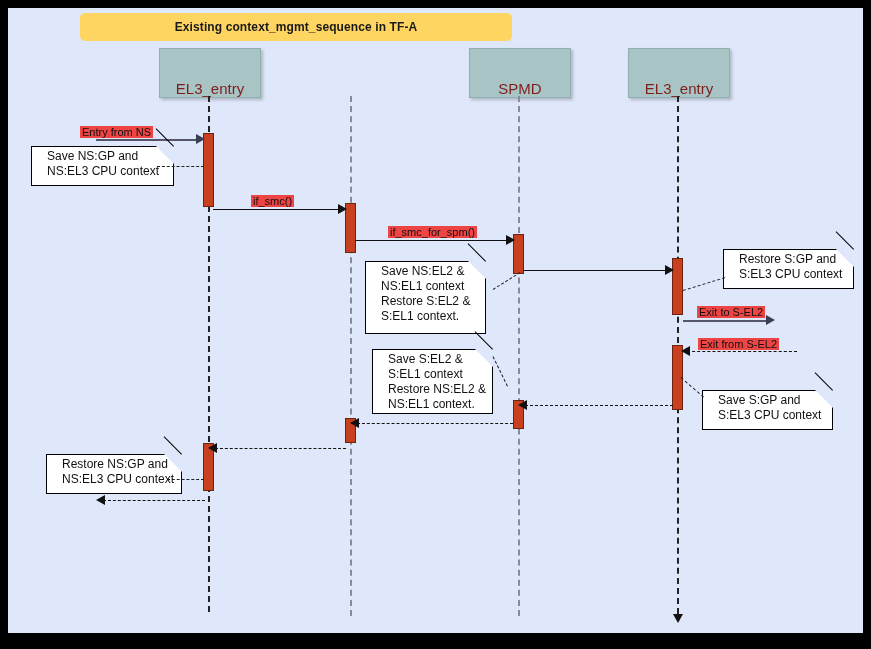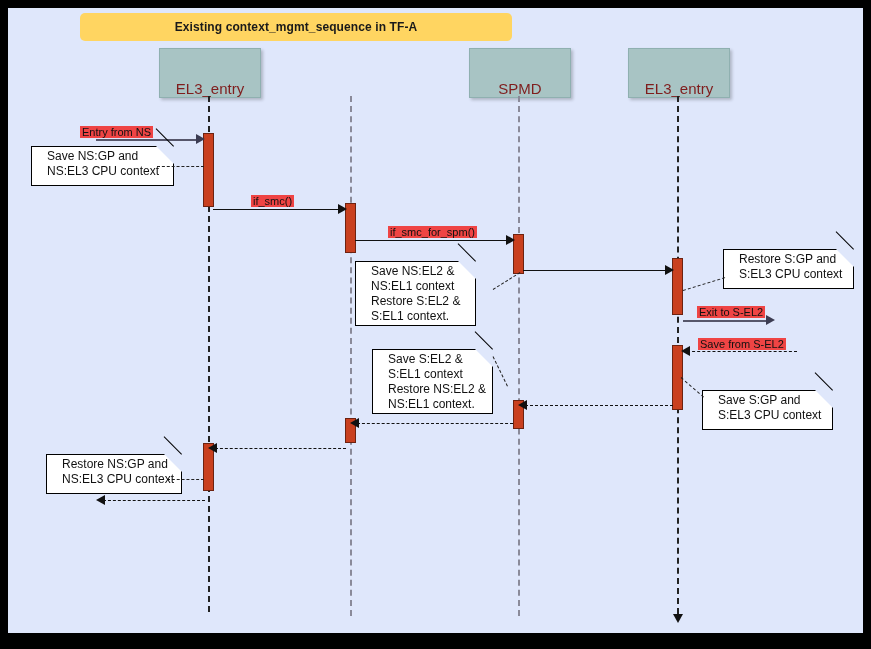--- a/index.html
+++ b/index.html
@@ -171,21 +171,21 @@
   <div class="connector" style="left:149px;top:158px;width:47px;"></div>
 
   <div class="msg-line" style="left:205px;top:201px;width:130px;"></div>
   <div class="arrow-r" style="left:330px;top:196px;"></div>
   <div class="msg-label" style="left:243px;top:187px;">if_smc()</div>
 
   <div class="msg-line" style="left:347px;top:232px;width:156px;"></div>
   <div class="arrow-r" style="left:498px;top:227px;"></div>
   <div class="msg-label" style="left:380px;top:218px;">if_smc_for_spm()</div>
 
-  <div class="note" style="left:347px;top:253px;width:121px;height:65px;">
+  <div class="note" style="left:357px;top:253px;width:121px;height:73px;">
     <div class="note-fold-tri"></div>
     <div class="note-fold-line"></div>
     <div class="note-line">Save NS:EL2 &amp;</div>
     <div class="note-line">NS:EL1 context</div>
     <div class="note-line">Restore S:EL2 &amp;</div>
     <div class="note-line">S:EL1 context.</div>
   </div>
   <div class="connector" style="left:485px;top:281px;width:32px;transform:rotate(-32deg);"></div>
 
   <div class="msg-line" style="left:515px;top:262px;width:147px;"></div>
@@ -198,21 +198,21 @@
     <div class="note-line">S:EL3 CPU context</div>
   </div>
   <div class="connector" style="left:675px;top:282px;width:44px;transform:rotate(-17deg);"></div>
 
   <div class="msg-line grey" style="left:675px;top:312px;width:88px;"></div>
   <div class="arrow-r grey" style="left:758px;top:307px;"></div>
   <div class="msg-label" style="left:689px;top:298px;">Exit to S-EL2</div>
 
   <div class="msg-line dashed" style="left:679px;top:343px;width:110px;"></div>
   <div class="arrow-l" style="left:673px;top:338px;"></div>
-  <div class="msg-label" style="left:690px;top:330px;">Save from S-EL2</div>
+  <div class="msg-label" style="left:690px;top:330px;">Exit from S-EL2</div>
 
   <div class="note" style="left:694px;top:382px;width:131px;height:40px;">
     <div class="note-fold-tri"></div>
     <div class="note-fold-line"></div>
     <div class="note-line">Save S:GP and</div>
     <div class="note-line">S:EL3 CPU context</div>
   </div>
   <div class="connector" style="left:673px;top:369px;width:30px;transform:rotate(41deg);"></div>
 
   <div class="msg-line dashed" style="left:517px;top:397px;width:148px;"></div>

